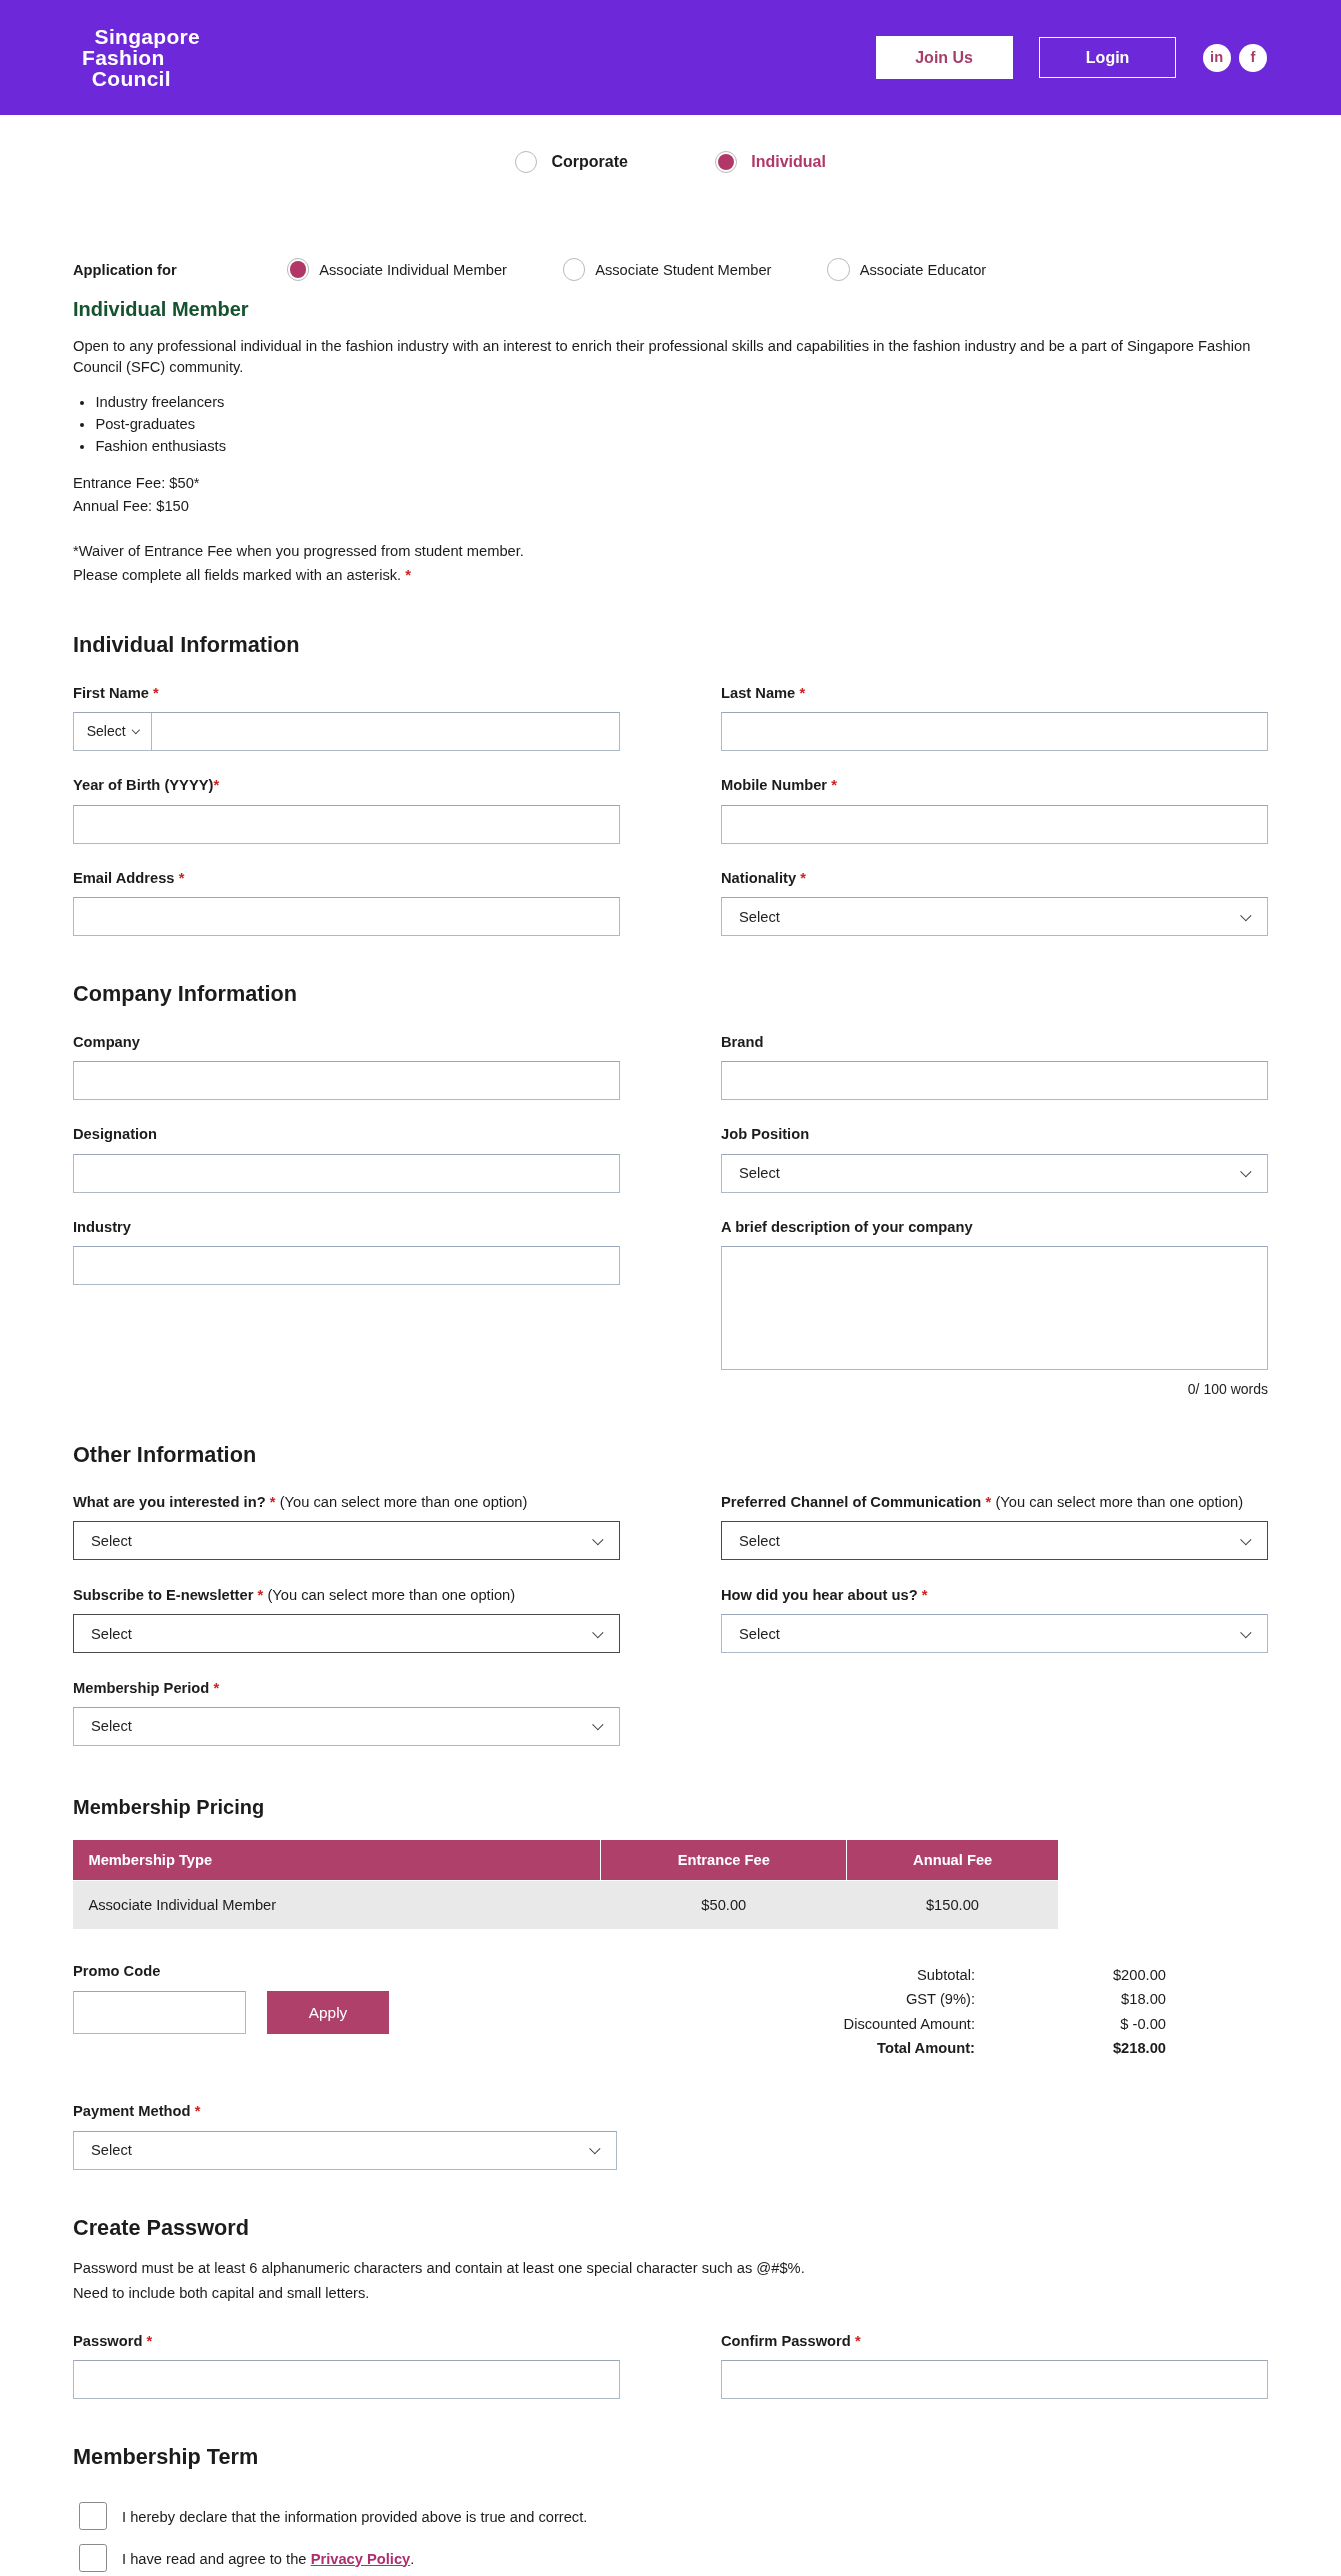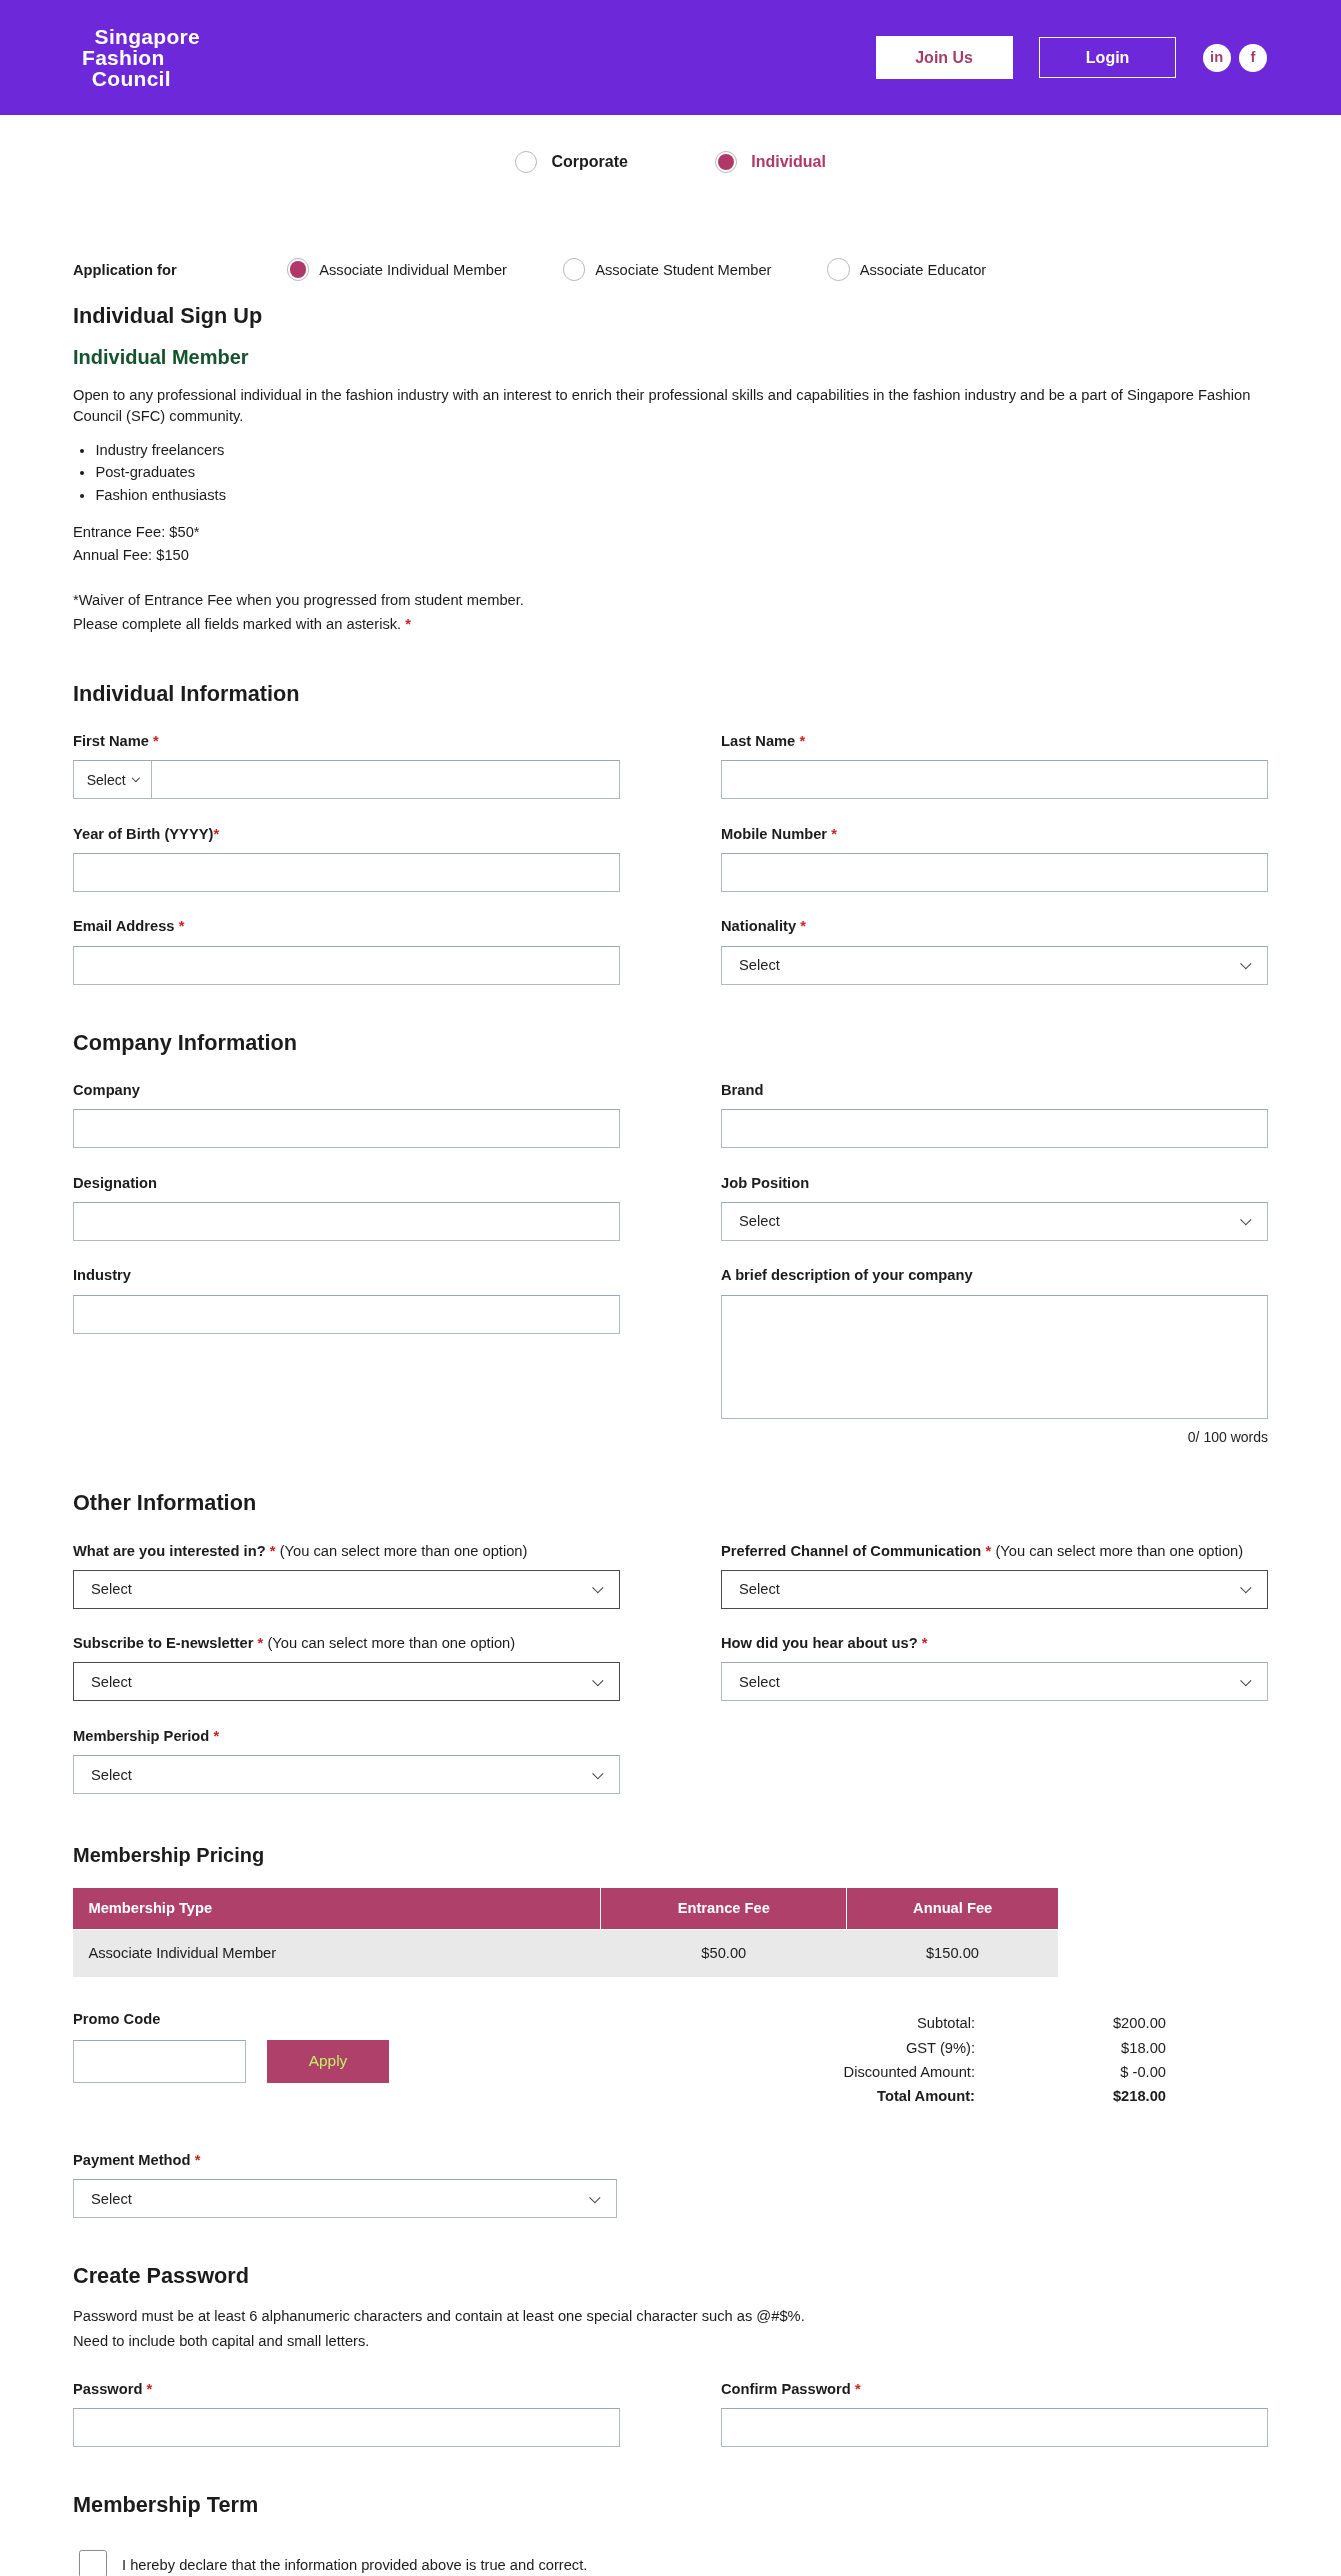--- a/index.html
+++ b/index.html
@@ -114,21 +114,21 @@
   table.pricing th:last-child { border-right: none; }
   table.pricing th:first-child, table.pricing td:first-child { text-align: left; padding-left: 15.4px; }
   table.pricing td { background: #E9E9E9; height: 48px; text-align: center; border-top: 1.4px solid #fff; }
   
   .promo-row { display: flex; margin-top: 34px; }
   .promo-col { width: 50%; }
   .promo-label { font-size: 14.7px; font-weight: 700; }
   .promo-line { display: flex; margin-top: 12.6px; align-items: center; }
   .promo-input { width: 173px; height: 43px; border: 0.7px solid #AEB9C6; border-top-color: #9AA7B8; padding: 0 9.8px; font-size: 14.7px; }
   .btn-apply {
-    width: 122px; height: 43px; margin-left: 21px; background: #AF4069; color: #bef264;
+    width: 122px; height: 43px; margin-left: 21px; background: #AF4069; color: #ffffff;
     font-size: 15.4px; display: flex; align-items: center; justify-content: center; cursor: pointer;
   }
   .totals { width: 433px; margin-left: auto; margin-right: 102px; font-size: 14.7px; margin-top: 4.2px; }
   .trow { display: flex; justify-content: flex-end; margin-bottom: 8.4px; }
   .tlabel { text-align: right; }
   .tvalue { width: 191px; text-align: right; }
   .trow.bold .tlabel, .trow.bold .tvalue { font-weight: 700; }
   
   .payment-block { margin-top: 39px; width: 544px; }
   
@@ -187,21 +187,20 @@
         <span class="radio"></span>
         <span class="opt-label">Associate Student Member</span>
       </div>
       <div class="radio-opt">
         <span class="radio"></span>
         <span class="opt-label">Associate Educator</span>
       </div>
     </div>
   </div>
 
-  <div class="h1">Individual Sign Up</div>
   <div class="subtitle">Individual Member</div>
   <div class="description">Open to any professional individual in the fashion industry with an interest to enrich their professional skills and capabilities in the fashion industry and be a part of Singapore Fashion Council (SFC) community.</div>
   <ul class="bullets">
     <li>Industry freelancers</li>
     <li>Post-graduates</li>
     <li>Fashion enthusiasts</li>
   </ul>
   <div class="fees">
     <div>Entrance Fee: $50*</div>
     <div>Annual Fee: $150</div>

